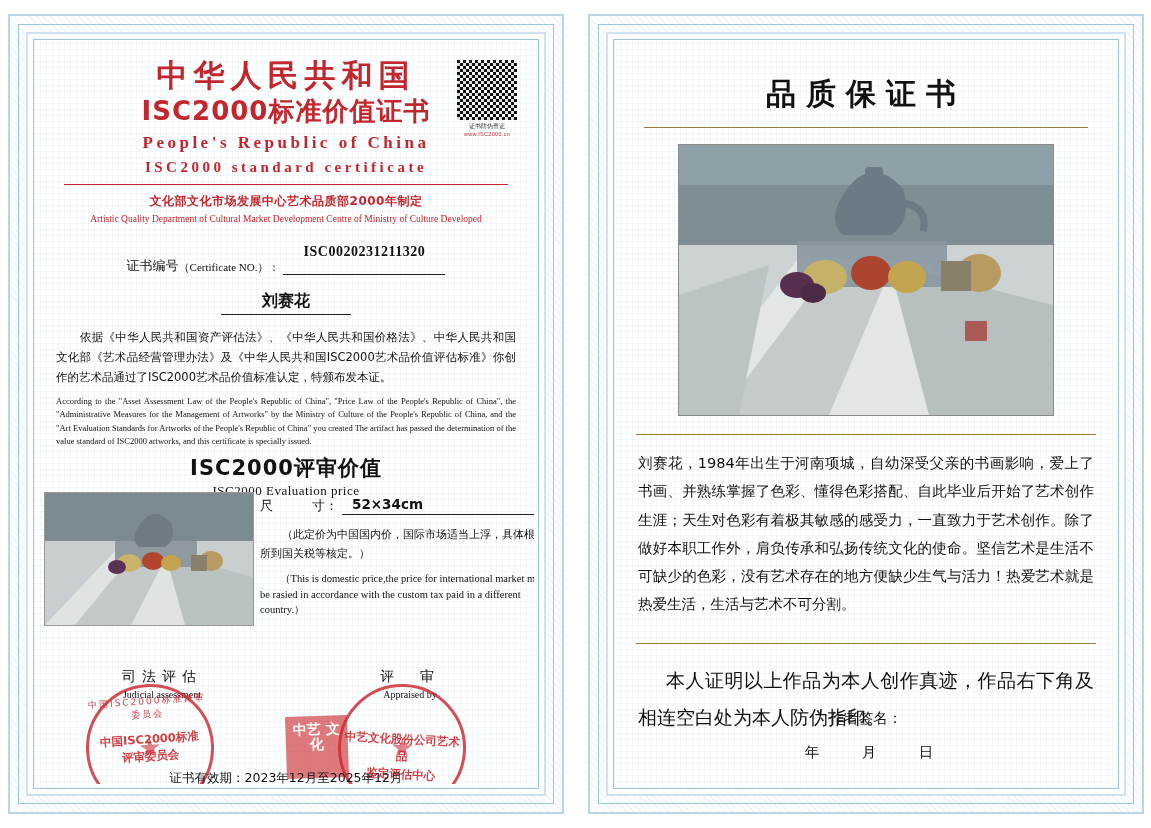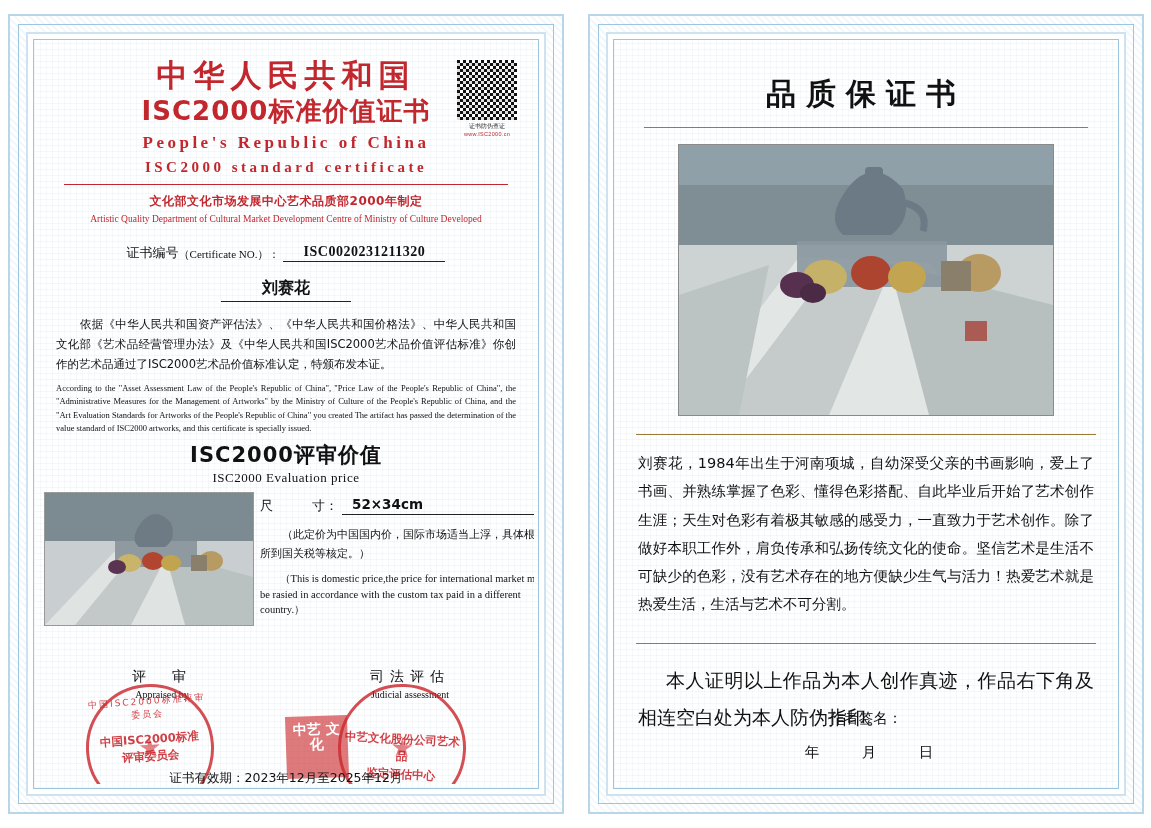--- a/index.html
+++ b/index.html
@@ -175,21 +175,21 @@
     color: #111;
     font-family: "DejaVu Sans", sans-serif;
   }
   .certno-label { white-space: nowrap; }
   .certno-en { font-size: 11px; font-family: "Liberation Serif", serif; }
   .certno-value {
     font-family: "Liberation Serif", serif;
     font-weight: bold;
     font-size: 14px;
     border-bottom: 1px solid #222;
-    padding: 0 6px 1px 6px;
+    padding: 0 6px 14px 6px;
     margin-left: 4px;
     min-width: 150px;
     text-align: center;
     letter-spacing: 0.5px;
   }
 
   .author-line {
     width: 130px;
     margin: 16px auto 0 auto;
     text-align: center;
@@ -527,26 +527,26 @@
         <div class="field-row">
           <span class="field-label">尺　　　寸：</span>
           <span class="field-value">52×34cm</span>
         </div>
         <div class="note-cn">（此定价为中国国内价，国际市场适当上浮，具体根据所到国关税等核定。）</div>
         <div class="note-en">（This is domestic price,the price for international market may be rasied in accordance with the custom tax paid in a different country.）</div>
       </div>
 
       <div class="seal-heads">
         <div class="seal-head">
+          <span>司法评估</span>
+          <span class="en">Judicial assessment</span>
+        </div>
+        <div class="seal-head">
           <span>评　审</span>
           <span class="en">Appraised by</span>
-        </div>
-        <div class="seal-head">
-          <span>司法评估</span>
-          <span class="en">Judicial assessment</span>
         </div>
       </div>
 
       <div class="stamp stamp-left">
         <div class="ring-text">中国ISC2000标准评审委员会</div>
         <div class="star">★</div>
         <div class="mid-text">
           <div>中国ISC2000标准</div>
           <div>评审委员会</div>
         </div>

